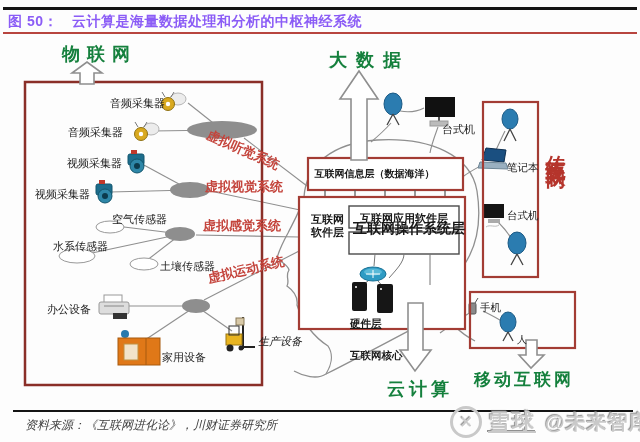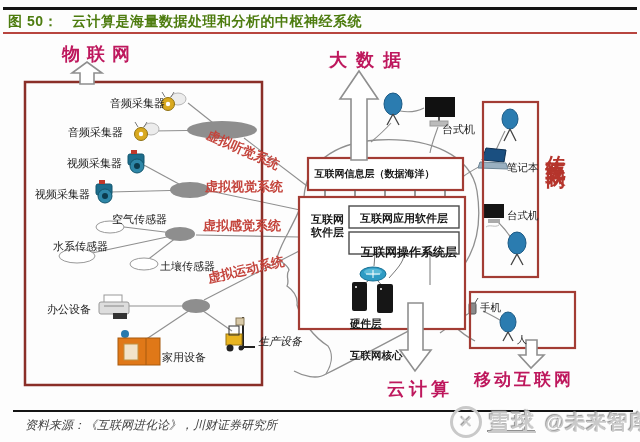--- a/index.html
+++ b/index.html
@@ -1,26 +1,26 @@
 <!DOCTYPE html>
 <html><head>
 <meta charset="utf-8">
 <style>
   html,body{margin:0;padding:0;}
   body{width:640px;height:442px;position:relative;background:#fdfdfd;overflow:hidden;
        font-family:"Liberation Sans","DejaVu Sans",sans-serif;}
   .abs{position:absolute;white-space:nowrap;}
   .topline{position:absolute;left:3px;top:7px;width:634px;height:3px;background:#141414;}
-  .title{position:absolute;left:8px;top:13px;font-size:14px;font-weight:bold;color:#4d7c0f;letter-spacing:.5px;}
+  .title{position:absolute;left:8px;top:13px;font-size:14px;font-weight:bold;color:#8b5cf6;letter-spacing:.5px;}
   .title .gap{display:inline-block;width:14px;}
   .redline{position:absolute;left:3px;top:32px;width:634px;height:2px;background:#b8453f;}
   svg.layer{position:absolute;left:0;top:0;z-index:1;}
   .lbl{position:absolute;font-size:11px;color:#222;z-index:4;white-space:nowrap;}
   .lbl-sm{font-size:10.5px;}
-  .redhead{position:absolute;font-size:18px;font-weight:bold;color:#be185d;z-index:4;white-space:nowrap;}
+  .redhead{position:absolute;font-size:18px;font-weight:bold;color:#15803d;z-index:4;white-space:nowrap;}
   .sys{position:absolute;font-size:13px;font-weight:bold;color:#c4443c;z-index:4;white-space:nowrap;}
   .boxtxt{position:absolute;font-weight:bold;color:#191919;z-index:4;text-align:center;}
   .vert{position:absolute;writing-mode:vertical-rl;text-orientation:upright;font-size:20px;
         font-weight:bold;color:#b5352c;letter-spacing:4px;z-index:4;}
   .srcline{position:absolute;left:13px;top:410px;width:620px;height:2px;background:#141414;}
   .source{position:absolute;left:25px;top:417px;font-size:12px;font-style:italic;
           font-family:"Liberation Serif","DejaVu Serif",serif;color:#404040;z-index:4;white-space:nowrap;}
   .wm{position:absolute;z-index:5;color:#c9c9c9;font-weight:bold;
       text-shadow:1px 1px 0 #ffffff,-1px -1px 1px #909090;}
   .wm-logo{left:450px;top:406px;width:26px;height:26px;border:3px solid #c9c9c9;border-radius:50%;
@@ -225,21 +225,21 @@
 <div class="sys" style="left:203px;top:217px;">虚拟感觉系统</div>
 <div class="sys" style="left:206px;top:270px;transform:rotate(-13deg);transform-origin:0 0;">虚拟运动系统</div>
 
 <div class="redhead" style="left:329px;top:48px;letter-spacing:9px;">大数据</div>
 <div class="redhead" style="left:387px;top:377px;letter-spacing:4px;">云计算</div>
 
 <div class="boxtxt" style="left:310px;top:167px;width:129px;font-size:10px;">互联网信息层（数据海洋）</div>
 <div class="boxtxt" style="left:311px;top:212px;font-size:11px;">互联网</div>
 <div class="boxtxt" style="left:311px;top:225px;font-size:11px;">软件层</div>
 <div class="boxtxt" style="left:349px;top:211px;width:110px;font-size:11px;">互联网应用软件层</div>
-<div class="boxtxt" style="left:349px;top:244px;width:120px;font-size:12px;">互联网操作系统层</div>
+<div class="boxtxt" style="left:349px;top:220px;width:120px;font-size:14px;">互联网操作系统层</div>
 <div class="boxtxt" style="left:350px;top:305px;font-size:10.5px;margin-top:44px;">互联网核心</div>
 <div class="boxtxt" style="left:350px;top:317px;font-size:10.5px;text-decoration:underline;">硬件层</div>
 
 <div class="lbl" style="left:442px;top:122px;">台式机</div>
 <div class="lbl lbl-sm" style="left:507px;top:161px;">笔记本</div>
 <div class="lbl lbl-sm" style="left:507px;top:209px;">台式机</div>
 <div class="vert" style="left:543px;top:139px;height:150px;">传统互联网</div>
 
 <div class="lbl lbl-sm" style="left:480px;top:301px;">手机</div>
 <div class="lbl" style="left:517px;top:333px;font-size:10px;">人</div>

